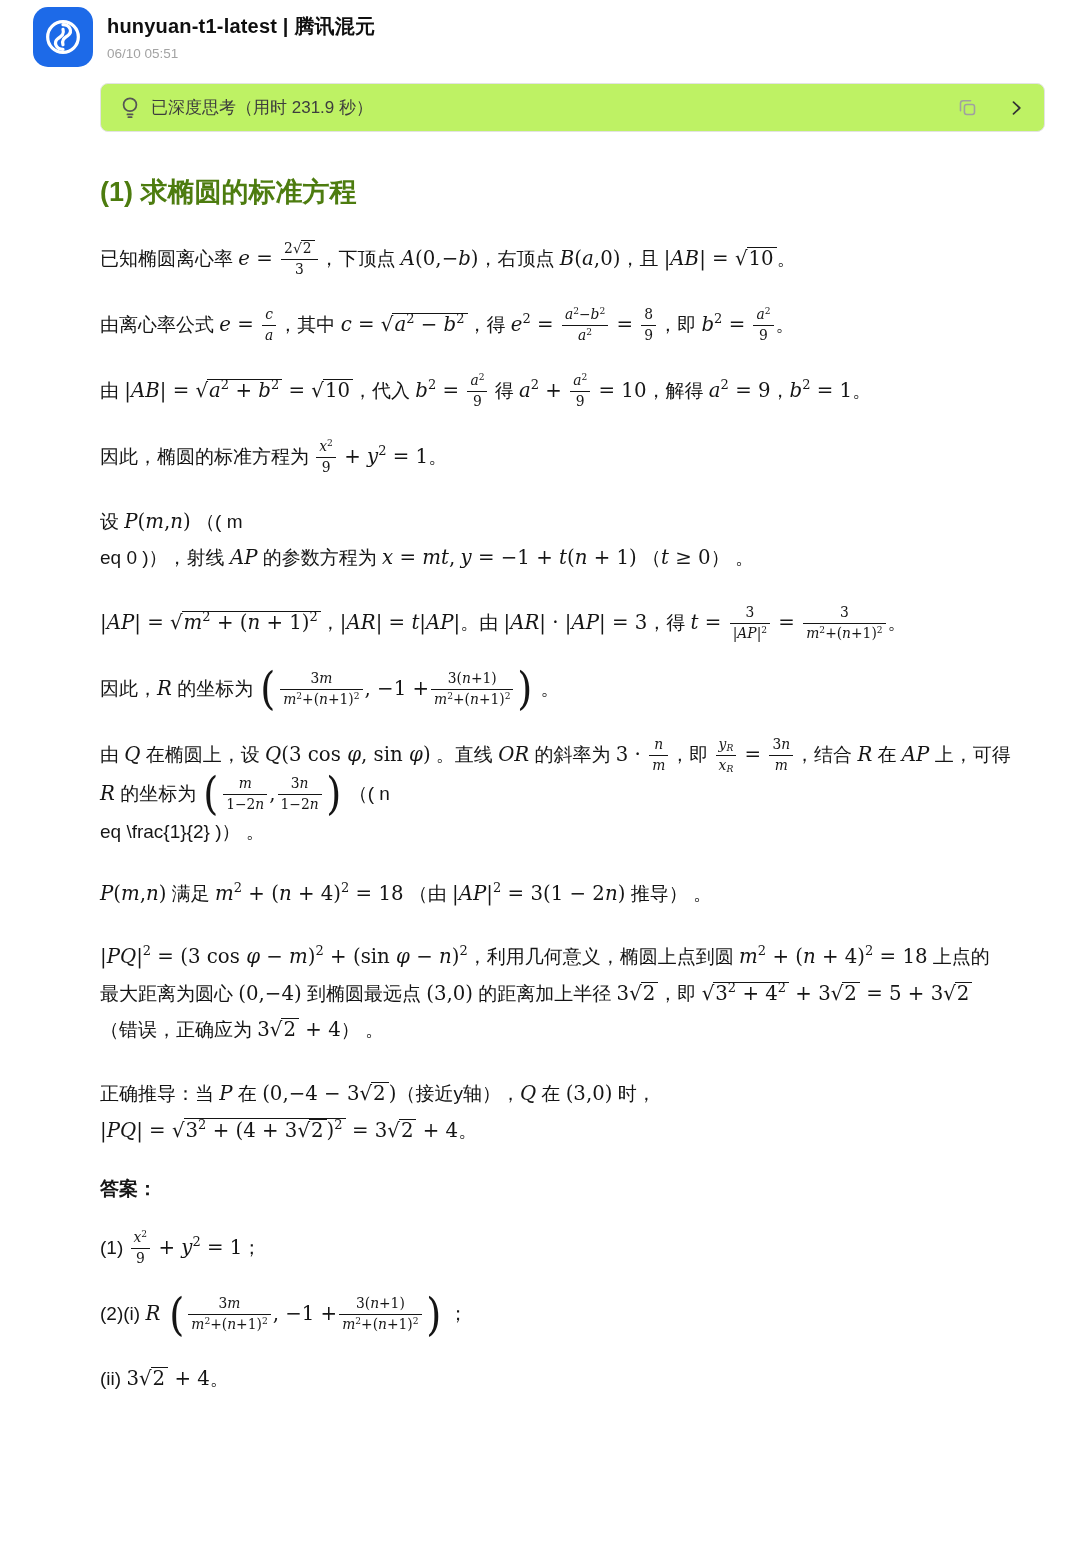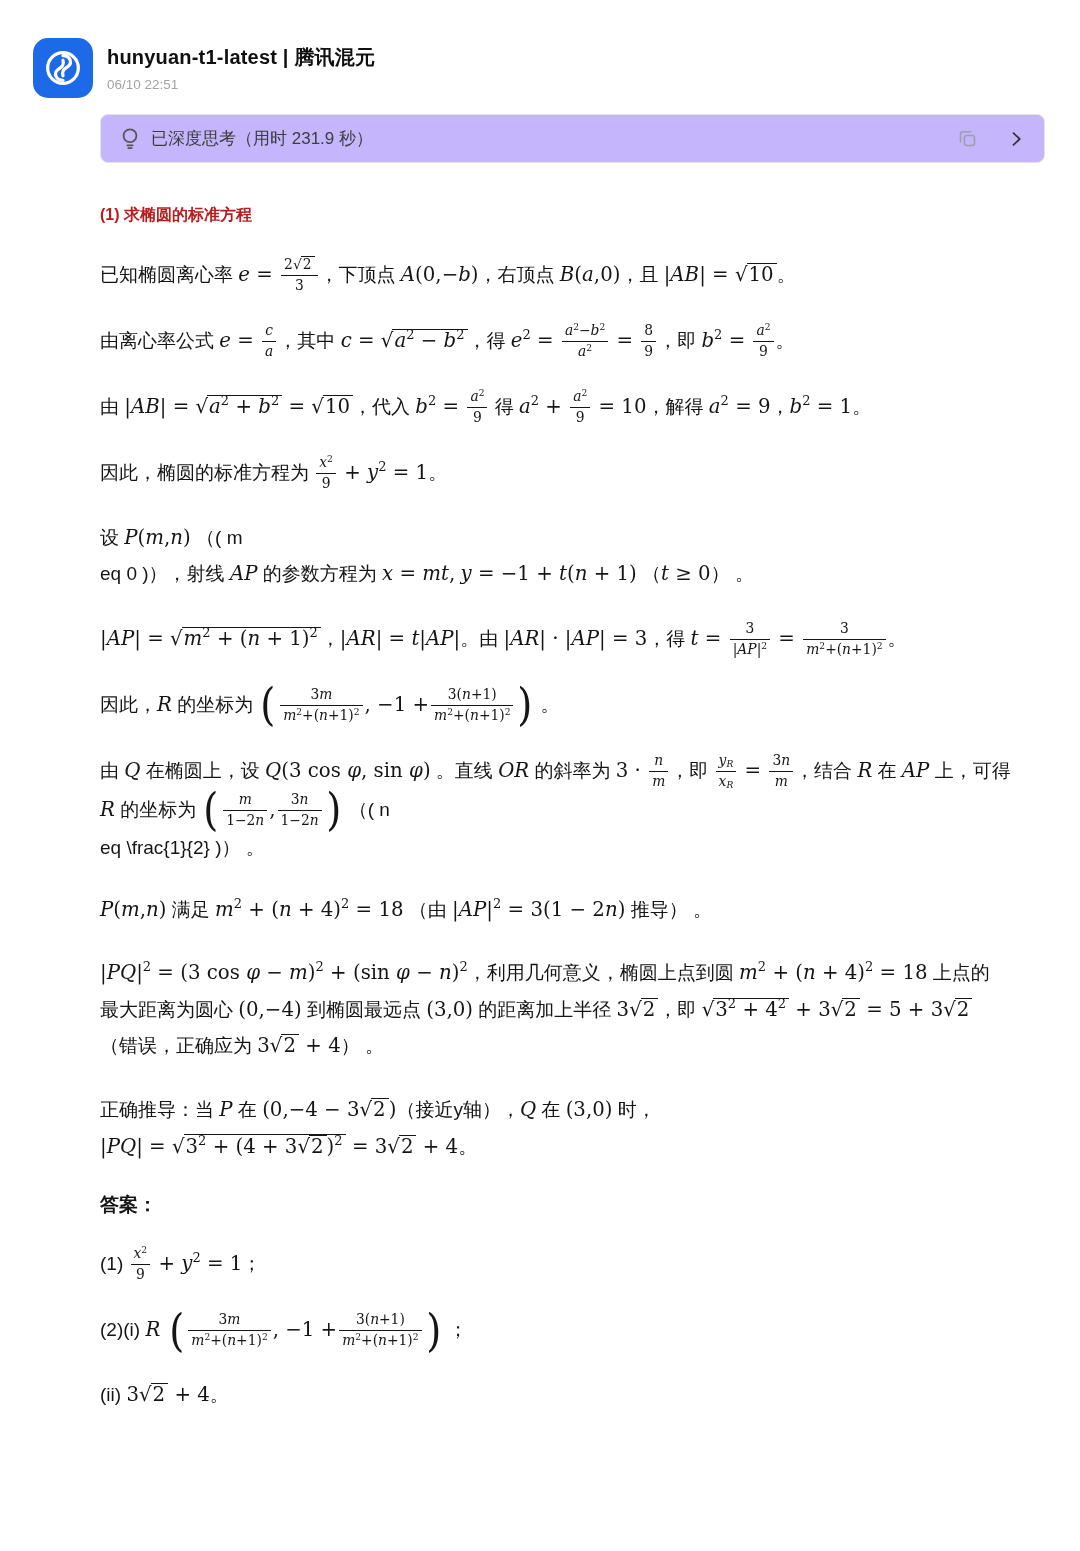--- a/index.html
+++ b/index.html
@@ -1,38 +1,38 @@
 <!DOCTYPE html>
 <html><head>
 <meta charset="utf-8">
 <style>
   * { margin:0; padding:0; box-sizing:border-box; }
   html,body { width:1080px; height:1551px; background:#ffffff; overflow:hidden; }
   body { font-family:"Liberation Sans", sans-serif; color:#161616; }
 
   
-  .msg-header { display:flex; align-items:flex-start; padding:7px 35px 0 33px;margin-top:31px; }
+  .msg-header { display:flex; align-items:flex-start; padding:7px 35px 0 33px; }
   .avatar { width:60px; height:60px; border-radius:15px; background:#1d6ae8; flex:0 0 auto;
             display:flex; align-items:center; justify-content:center; }
   .head-meta { margin-left:14px; padding-top:6px; }
   .model-name { font-size:20px; font-weight:700; color:#101010; letter-spacing:0.2px; }
   .timestamp { font-size:13.5px; color:#a3a3a3; margin-top:6px; }
 
   
   .thinking-bar { margin:16px 35px 0 100px; height:49px; border:1px solid #e3e3e3;
                   border-radius:8px; display:flex; align-items:center; padding:0 18px;
-                  background:#c4b5fd; cursor:pointer; }
+                  background:#bef264; cursor:pointer; }
   .thinking-label { font-size:17px; color:#3d3d3d; margin-left:10px; }
   .bar-actions { margin-left:auto; display:flex; align-items:center; gap:28px; }
   .icon-btn { display:flex; align-items:center; cursor:pointer; background:none; border:none; padding:0; }
 
   
   .message-content { padding:6px 35px 0 100px; font-size:19px; color:#151515; }
   .blk { margin:27px 0; }
-  .heading { font-size:16px; font-weight:700; color:#b91c1c; margin:36px 0 30px; }
+  .heading { font-size:27px; font-weight:700; color:#4d7c0f; margin:36px 0 30px; }
   .heading .m { font-weight:400; }
   .para { line-height:1.85; }
   .boldp { font-weight:700; margin:13px 0; }
 
   
   .m { font-family:"DejaVu Serif","Liberation Serif",serif; font-size:1.04em; }
   .mi { font-style:italic; font-family:"DejaVu Serif","Liberation Serif",serif; }
   .frac { display:inline-flex; flex-direction:column; justify-content:center; text-align:center;
           vertical-align:middle; font-size:0.70em; line-height:1.3; margin:0 2px; }
   .frac > .num { border-bottom:1.4px solid currentColor; padding:0 3px 1px; }
@@ -54,21 +54,21 @@
     <span style="display:flex;">
       <svg width="46" height="46" viewBox="0 0 60 60">
         <circle cx="30" cy="30" r="20" fill="none" stroke="#ffffff" stroke-width="4.2"></circle>
         <path d="M30 14 c9 0 13 9 6.5 14 c-4.5 3.2 -8.5 5.5 -6.5 12" fill="none" stroke="#ffffff" stroke-width="4.2" stroke-linecap="round"></path>
         <path d="M30 46 c-9 0 -13 -9 -6.5 -14 c4.5 -3.2 8.5 -5.5 6.5 -12" fill="none" stroke="#ffffff" stroke-width="4.2" stroke-linecap="round"></path>
       </svg>
     </span>
   </div>
   <div class="head-meta">
     <div class="model-name">hunyuan-t1-latest | 腾讯混元</div>
-    <div class="timestamp">06/10 22:51</div>
+    <div class="timestamp">06/10 05:51</div>
   </div>
 </div>
 
 <div class="thinking-bar">
   <span style="display:flex;">
     <svg width="22" height="25" viewBox="0 0 24 26" fill="none" stroke="#555555" stroke-width="1.9" stroke-linecap="round">
       <circle cx="12" cy="10" r="7"></circle>
       <line x1="9.2" y1="20.5" x2="14.8" y2="20.5"></line>
       <line x1="10.2" y1="23.6" x2="13.8" y2="23.6"></line>
     </svg>

